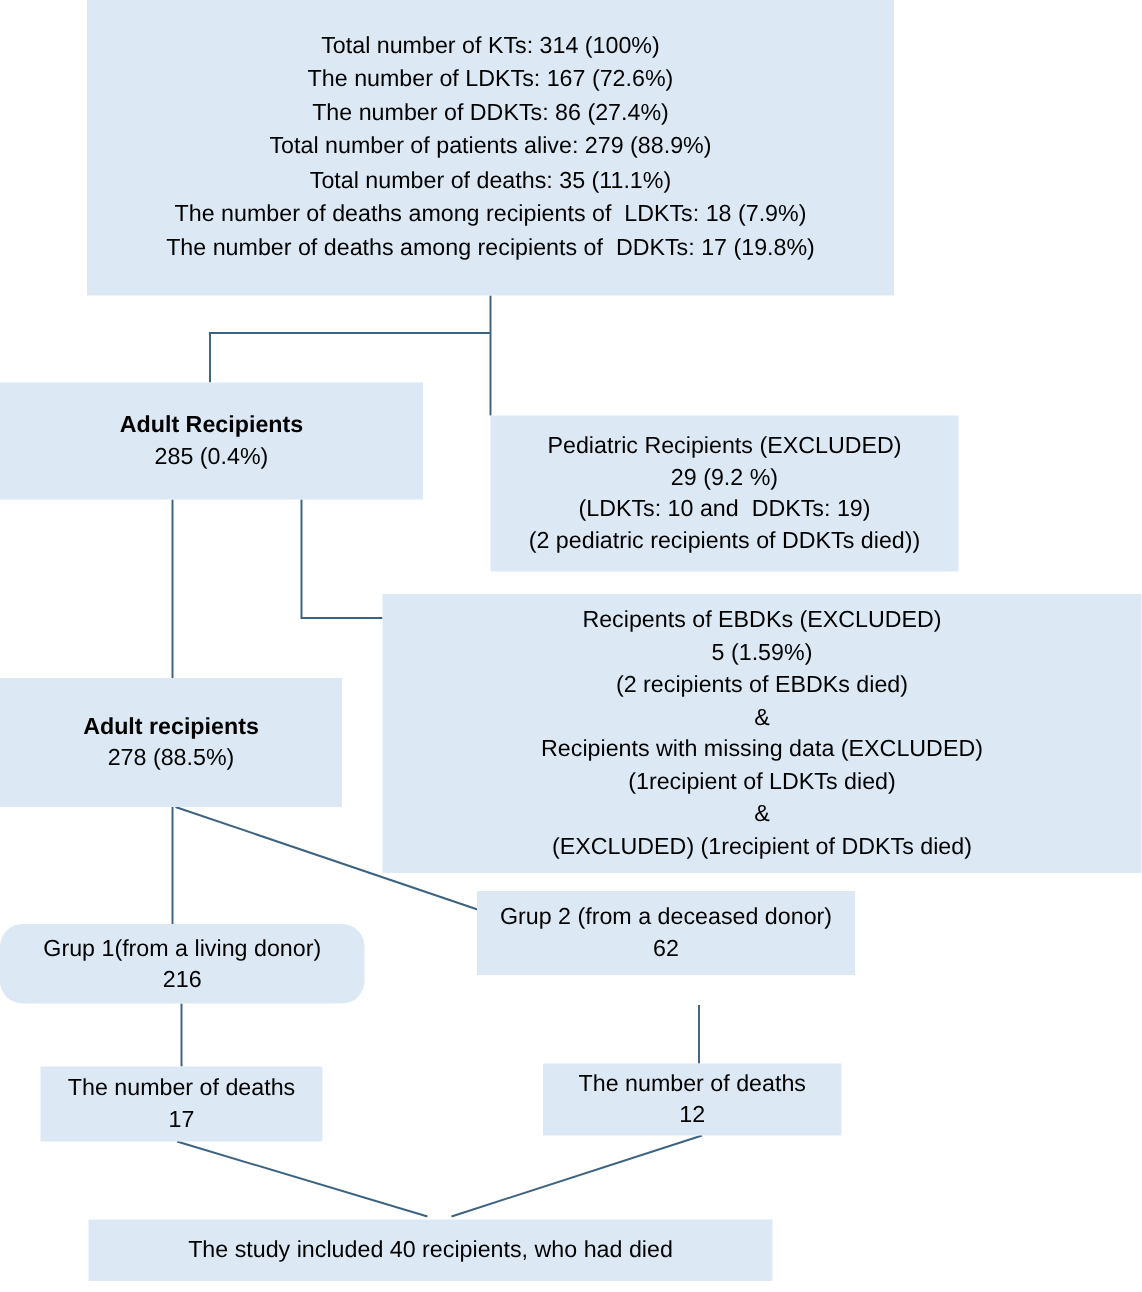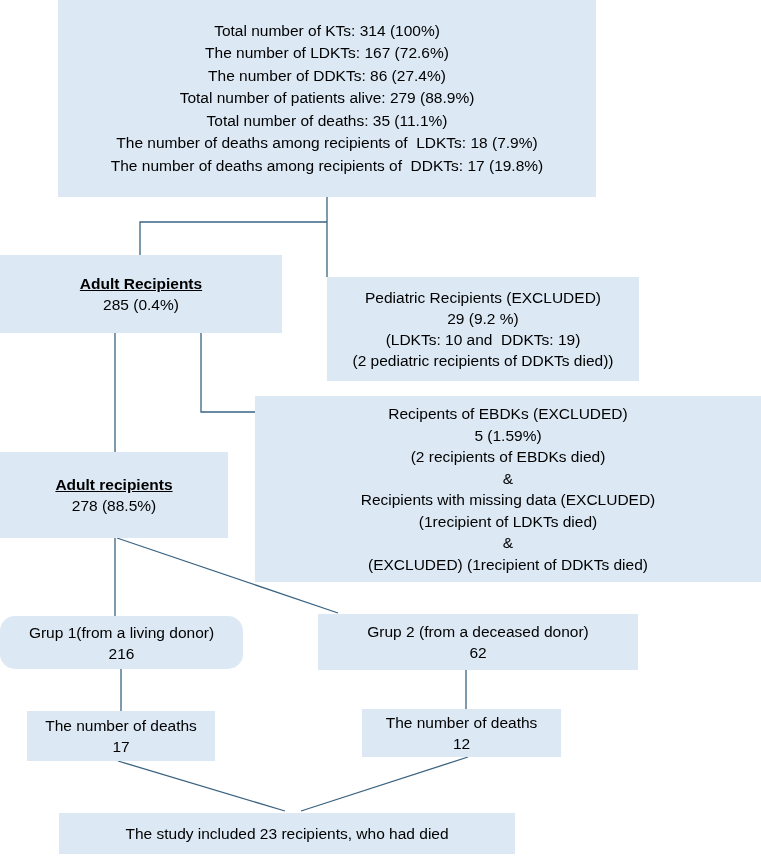--- a/index.html
+++ b/index.html
@@ -46,31 +46,30 @@
     color: #000000;
     z-index: 2;
     padding: 2px 4px;
   }
   .node .line {
     display: block;
     white-space: pre;
   }
   .node .line.bold {
     font-weight: bold;
-    text-decoration: underline;
   }
 
   
   #node-overview    { left: 58px;  top: 0px;   width: 538px; height: 197px; font-size: 15.5px; line-height: 22.5px; }
   #node-adult-285   { left: 0px;   top: 255px; width: 282px; height: 78px;  }
   #node-pediatric   { left: 327px; top: 277px; width: 312px; height: 104px; }
   #node-excluded    { left: 255px; top: 396px; width: 506px; height: 186px; line-height: 21.5px; }
   #node-adult-278   { left: 0px;   top: 452px; width: 228px; height: 86px;  }
   #node-group1      { left: 0px;   top: 616px; width: 243px; height: 53px; border-radius: 15px;  }
-  #node-group2      { left: 318px; top: 614px; width: 320px; height: 56px;  }
+  #node-group2      { left: 318px; top: 594px; width: 252px; height: 56px;  }
   #node-deaths-17   { left: 27px;  top: 711px; width: 188px; height: 50px;  }
   #node-deaths-12   { left: 362px; top: 709px; width: 199px; height: 48px;  }
   #node-final       { left: 59px;  top: 813px; width: 456px; height: 41px;  }
 </style>
 </head>
 <body>
 
 <div id="flow-root">
 
   <svg id="connectors" viewBox="0 0 761 861" width="761" height="861" aria-hidden="true">
@@ -139,16 +138,16 @@
       <span class="line">The number of deaths</span>
       <span class="line">17</span>
     </div>
 
   <div class="node" id="node-deaths-12">
       <span class="line">The number of deaths</span>
       <span class="line">12</span>
     </div>
 
   <div class="node" id="node-final">
-      <span class="line">The study included 23 recipients, who had died</span>
+      <span class="line">The study included 40 recipients, who had died</span>
     </div>
 
 </div>
 
 </body></html>

